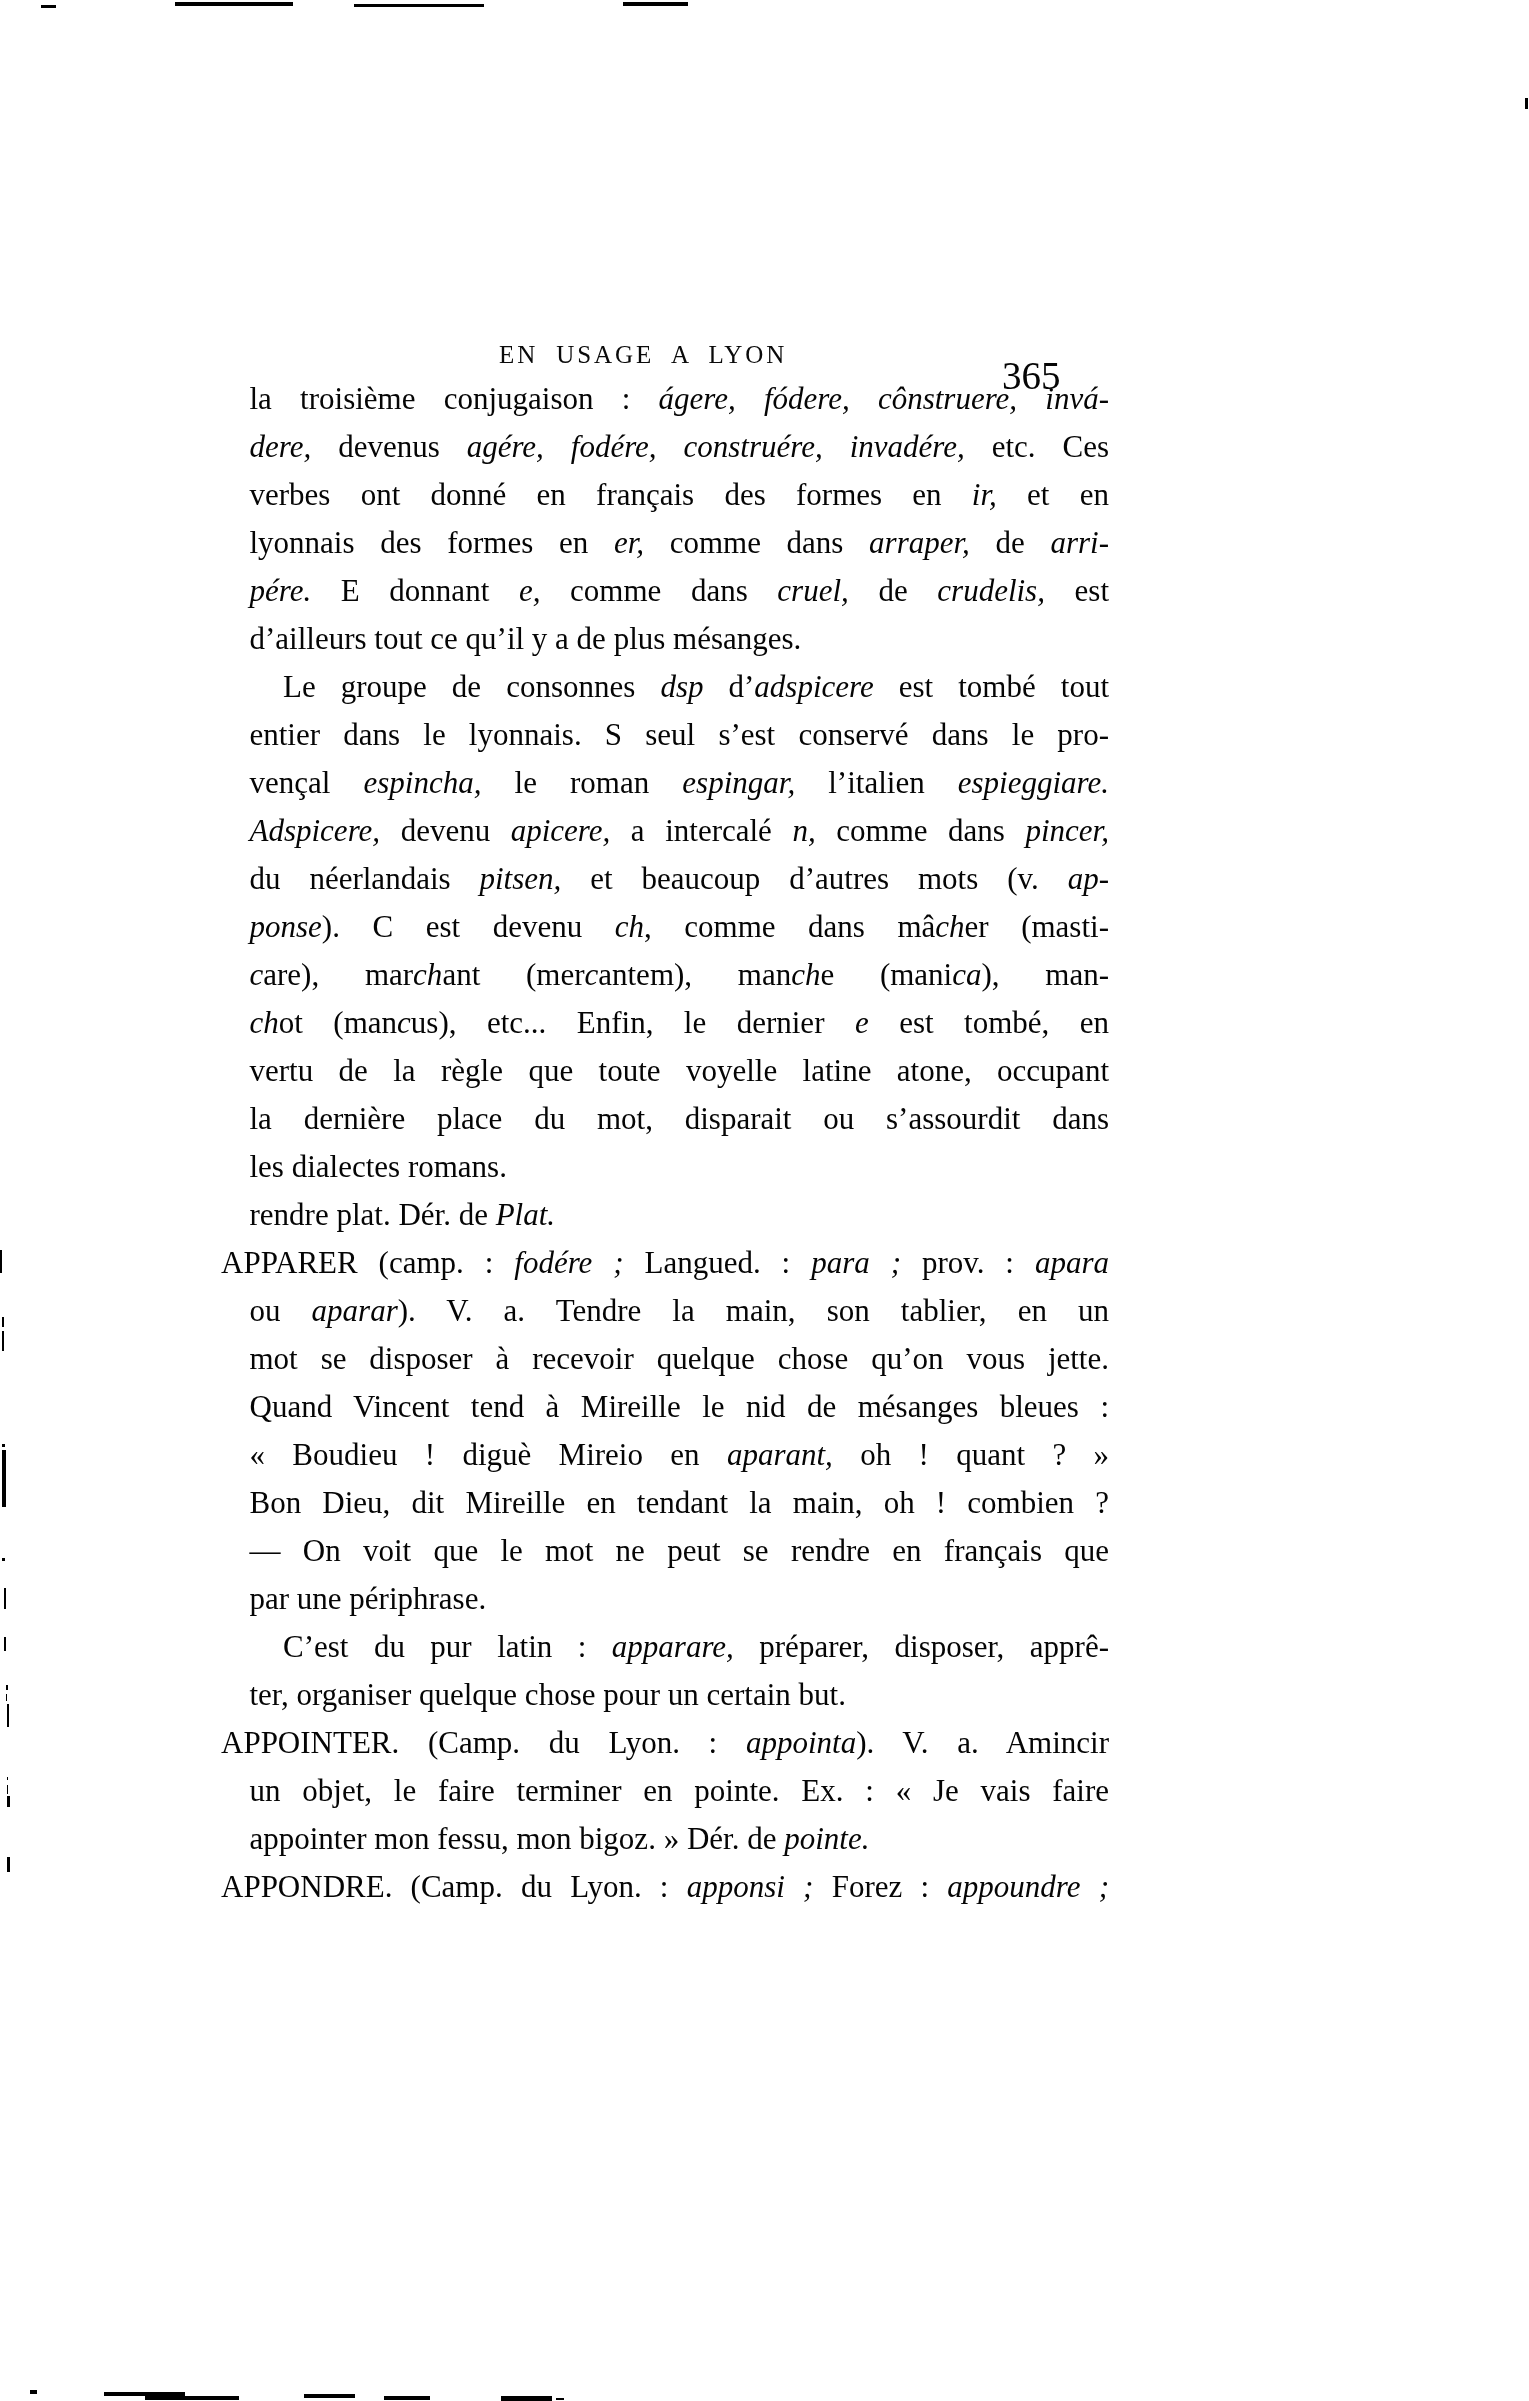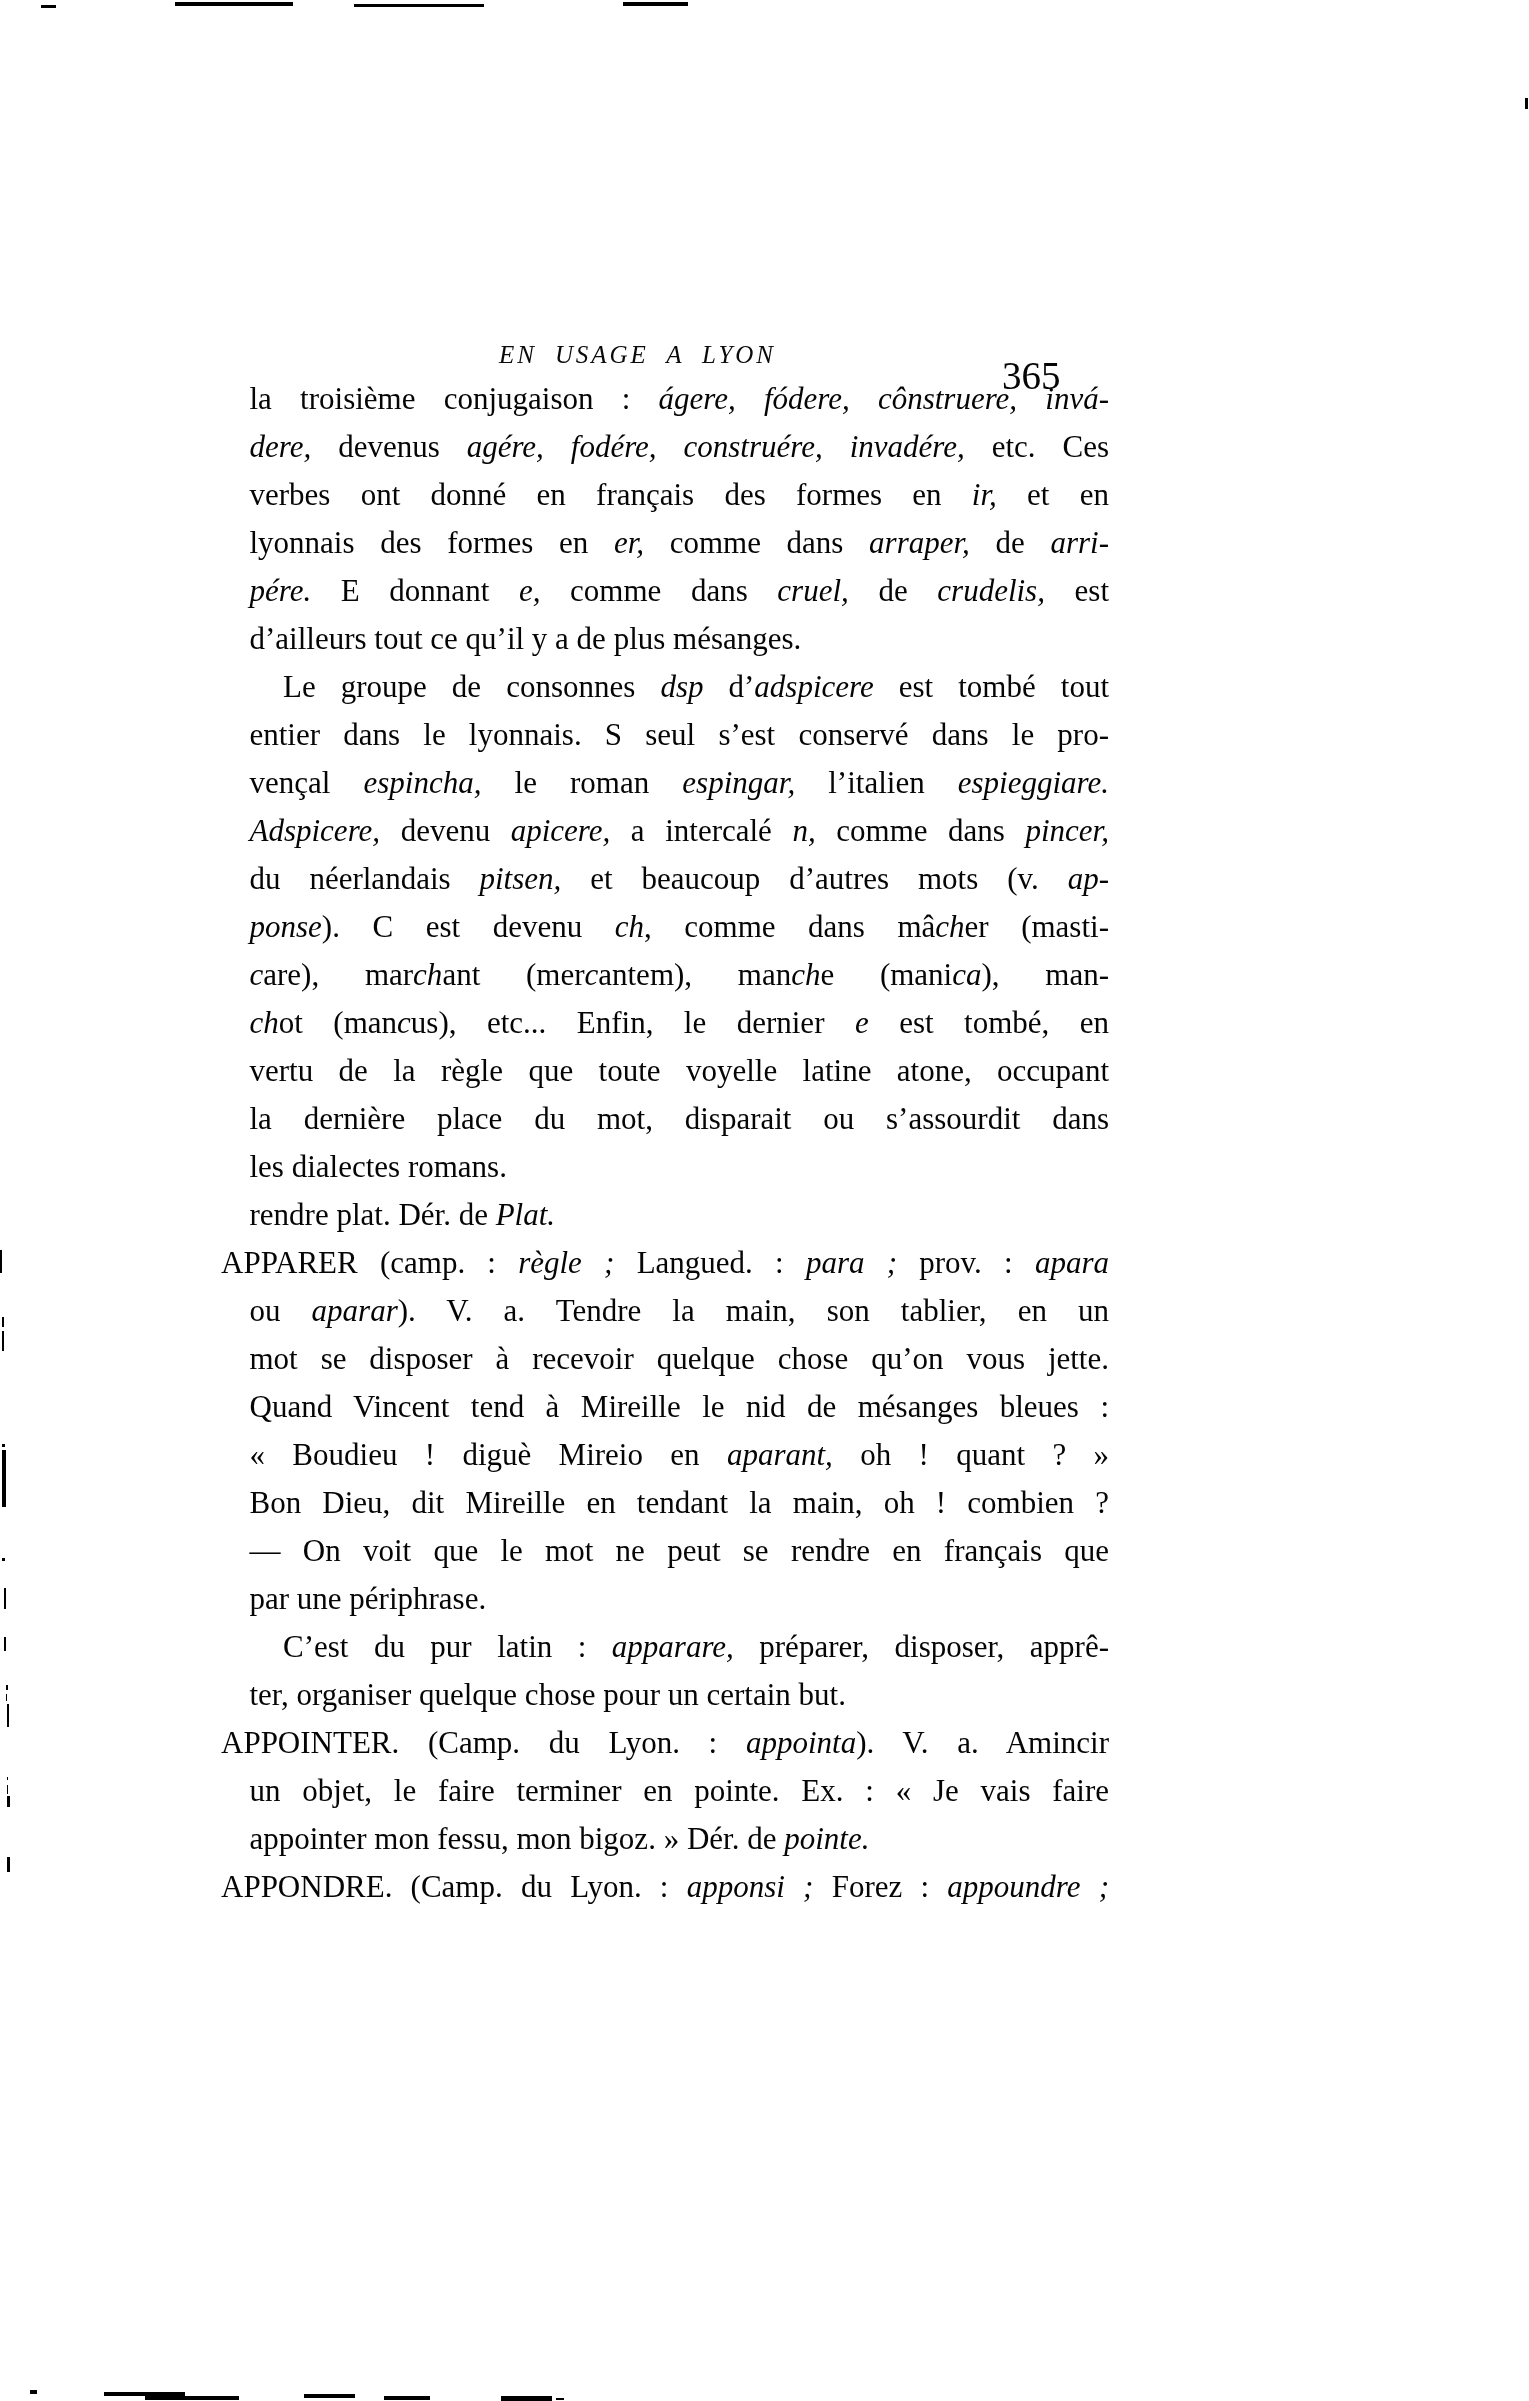--- a/index.html
+++ b/index.html
@@ -9,21 +9,21 @@
     position: relative;
     font-family: "Liberation Serif", "DejaVu Serif", serif;
     color: #060606;
     overflow: hidden;
   }
   .page { position: absolute; left: 0; top: 0; width: 1530px; height: 2401px; overflow: hidden; }
 
   .running-head {
     position: absolute; left: 499px; top: 341px;
     font-size: 25px; letter-spacing: 2.9px; word-spacing: 9px;
-    white-space: nowrap; color: #0a0a0a; font-style: italic;
+    white-space: nowrap; color: #0a0a0a;
   }
   .folio {
     position: absolute; left: 1002px; top: 327px;
     font-size: 39px; color: #050505; margin-top: 26px;
   }
 
   .text-block {
     position: absolute; left: 197px; top: 375px; width: 888px; margin-left: 24px;
   }
   .line {
@@ -57,21 +57,21 @@
       <div class="line b j"><span>vençal </span><i>espincha,</i><span> le roman </span><i>espingar,</i><span> l’italien </span><i>espieggiare.</i></div>
       <div class="line b j"><i>Adspicere,</i><span> devenu </span><i>apicere,</i><span> a intercalé </span><i>n,</i><span> comme dans </span><i>pincer,</i></div>
       <div class="line b j"><span>du néerlandais </span><i>pitsen,</i><span> et beaucoup d’autres mots (v. </span><i>ap-</i></div>
       <div class="line b j"><i>ponse</i><span>). C est devenu </span><i>ch</i><span>, comme dans mâ</span><i>ch</i><span>er (masti-</span></div>
       <div class="line b j"><i>c</i><span>are), mar</span><i>ch</i><span>ant (mer</span><i>c</i><span>antem), man</span><i>ch</i><span>e (mani</span><i>ca</i><span>), man-</span></div>
       <div class="line b j"><i>ch</i><span>ot (man</span><i>c</i><span>us), etc... Enfin, le dernier </span><i>e</i><span> est tombé, en</span></div>
       <div class="line b j"><span>vertu de la règle que toute voyelle latine atone, occupant</span></div>
       <div class="line b j"><span>la dernière place du mot, disparait ou s’assourdit dans</span></div>
       <div class="line b l"><span>les dialectes romans.</span></div>
       <div class="line b l"><span>rendre plat. Dér. de </span><i>Plat.</i></div>
-      <div class="line e j"><span>APPARER (camp. : </span><i>règle ;</i><span> Langued. : </span><i>para ;</i><span> prov. : </span><i>apara</i></div>
+      <div class="line e j"><span>APPARER (camp. : </span><i>fodére ;</i><span> Langued. : </span><i>para ;</i><span> prov. : </span><i>apara</i></div>
       <div class="line b j"><span>ou </span><i>aparar</i><span>). V. a. Tendre la main, son tablier, en un</span></div>
       <div class="line b j"><span>mot se disposer à recevoir quelque chose qu’on vous jette.</span></div>
       <div class="line b j"><span>Quand Vincent tend à Mireille le nid de mésanges bleues :</span></div>
       <div class="line b j"><span>« Boudieu ! diguè Mireio en </span><i>aparant,</i><span> oh ! quant ? »</span></div>
       <div class="line b j"><span>Bon Dieu, dit Mireille en tendant la main, oh ! combien ?</span></div>
       <div class="line b j"><span>— On voit que le mot ne peut se rendre en français que</span></div>
       <div class="line b l"><span>par une périphrase.</span></div>
       <div class="line p j"><span>C’est du pur latin : </span><i>apparare,</i><span> préparer, disposer, apprê-</span></div>
       <div class="line b l"><span>ter, organiser quelque chose pour un certain but.</span></div>
       <div class="line e j"><span>APPOINTER. (Camp. du Lyon. : </span><i>appointa</i><span>). V. a. Amincir</span></div>

